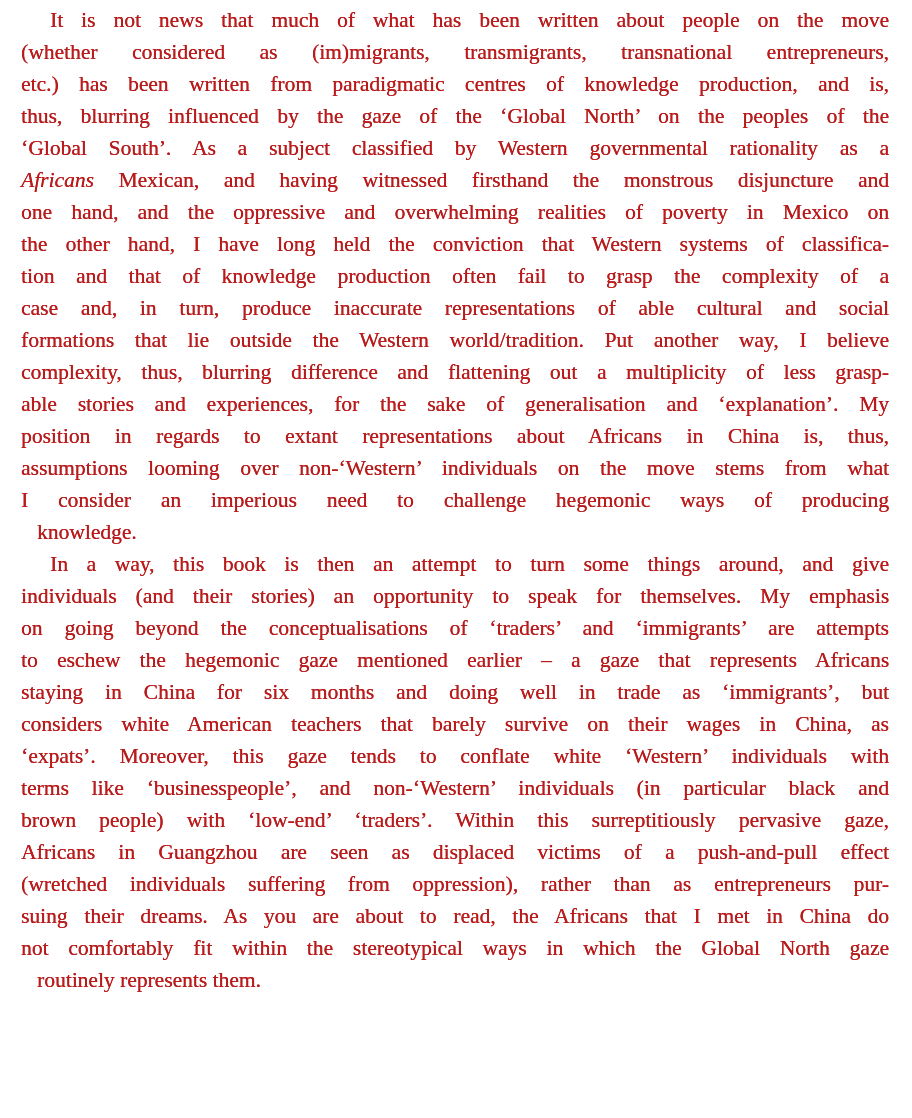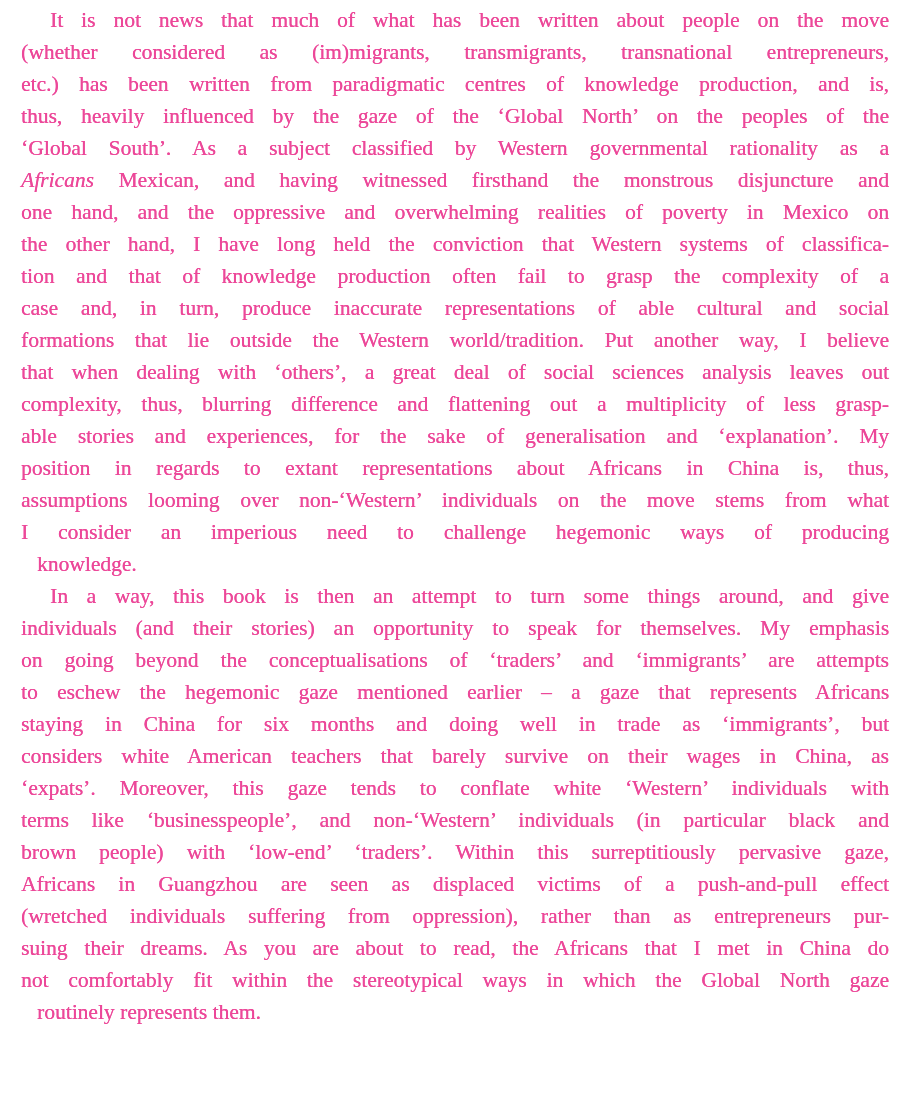--- a/index.html
+++ b/index.html
@@ -37,35 +37,34 @@
     text-align-last: left;
     margin-left: 16px;
   }
   .line i {
     font-style: italic;
   }
 </style>
 </head>
 <body style="background: rgb(255, 255, 255);">
 
-<div class="page" style="color: #ec4899;">
+<div class="page" style="color: #b91c1c;">
 
   <div class="paragraph">
     <div class="line first">It is not news that much of what has been written about people on the move</div>
     <div class="line">(whether considered as (im)migrants, transmigrants, transnational entrepreneurs,</div>
     <div class="line">etc.) has been written from paradigmatic centres of knowledge production, and is,</div>
-    <div class="line">thus, heavily influenced by the gaze of the ‘Global North’ on the peoples of the</div>
+    <div class="line">thus, blurring influenced by the gaze of the ‘Global North’ on the peoples of the</div>
     <div class="line">‘Global South’. As a subject classified by Western governmental rationality as a</div>
     <div class="line"><i>Africans</i><span> Mexican, and having witnessed firsthand the monstrous disjuncture and</span></div>
     <div class="line">one hand, and the oppressive and overwhelming realities of poverty in Mexico on</div>
     <div class="line">the other hand, I have long held the conviction that Western systems of classifica-</div>
     <div class="line">tion and that of knowledge production often fail to grasp the complexity of a</div>
     <div class="line">case and, in turn, produce inaccurate representations of able cultural and social</div>
     <div class="line">formations that lie outside the Western world/tradition. Put another way, I believe</div>
-    <div class="line">that when dealing with ‘others’, a great deal of social sciences analysis leaves out</div>
     <div class="line">complexity, thus, blurring difference and flattening out a multiplicity of less grasp-</div>
     <div class="line">able stories and experiences, for the sake of generalisation and ‘explanation’. My</div>
     <div class="line">position in regards to extant representations about Africans in China is, thus,</div>
     <div class="line">assumptions looming over non-‘Western’ individuals on the move stems from what</div>
     <div class="line">I consider an imperious need to challenge hegemonic ways of producing</div>
     <div class="line last">knowledge.</div>
   </div>
 
   <div class="paragraph">
     <div class="line first">In a way, this book is then an attempt to turn some things around, and give</div>

